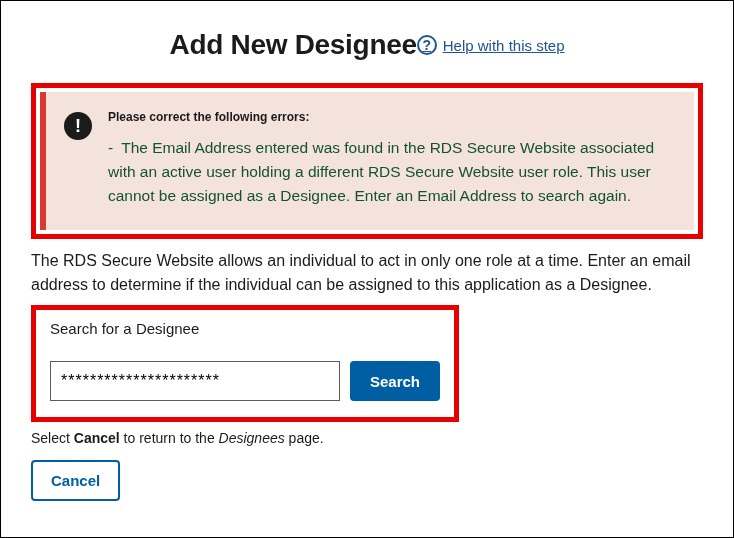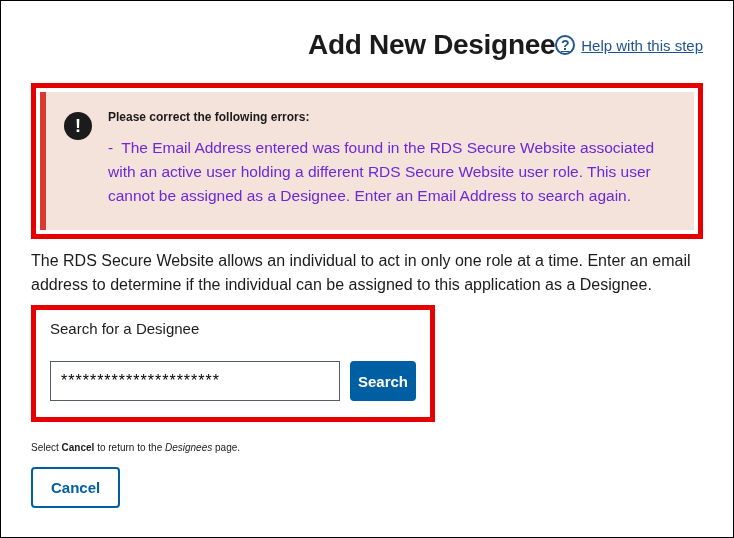--- a/index.html
+++ b/index.html
@@ -7,21 +7,21 @@
   body {
     font-family: "Segoe UI", "Helvetica Neue", Arial, sans-serif;
     color: #1b1b1b;
     background: #fff;
     border: 1px solid #000;
     padding: 28px 30px 20px 30px;
     position: relative;
   }
   .header-row {
     display: flex;
-    justify-content: flex-end;
+    justify-content: center;
     align-items: center;
     margin-bottom: 22px;
   }
   h1 {
     font-size: 28px;
     font-weight: 800;
     letter-spacing: -0.3px;
   }
   .help-link {
     display: flex;
@@ -74,21 +74,21 @@
   .alert-body { flex: 1; }
   .alert-heading {
     font-weight: 700;
     font-size: 12px;
     margin-bottom: 12px;
   }
   .alert-list {
     list-style: none;
     font-size: 15.5px;
     line-height: 1.55;
-    color: #6d28d9;
+    color: #14532d;
   }
   .alert-list li::before {
     content: "-";
     margin-right: 8px;
   }
 
   .intro {
     font-size: 16px;
     line-height: 1.5;
     margin: 8px 0 8px 0;
@@ -117,29 +117,29 @@
     font-size: 16px;
     font-family: inherit;
     letter-spacing: 1px;
   }
   .btn-primary {
     background: #005ea2;
     color: #fff;
     border: none;
     font-weight: 700;
     font-size: 15px;
-    padding: 0 8px;
+    padding: 0 20px;
     height: 40px;
     border-radius: 4px;
     cursor: pointer;
   }
 
   .footer-text {
-    font-size: 10px;
-    margin: 20px 0 14px 0;
+    font-size: 14px;
+    margin: 8px 0 14px 0;
   }
   .footer-text b { font-weight: 700; }
   .footer-text i { font-style: italic; }
 
   .btn-outline {
     background: #fff;
     color: #005ea2;
     border: 2px solid #005ea2;
     font-weight: 700;
     font-size: 15px;

